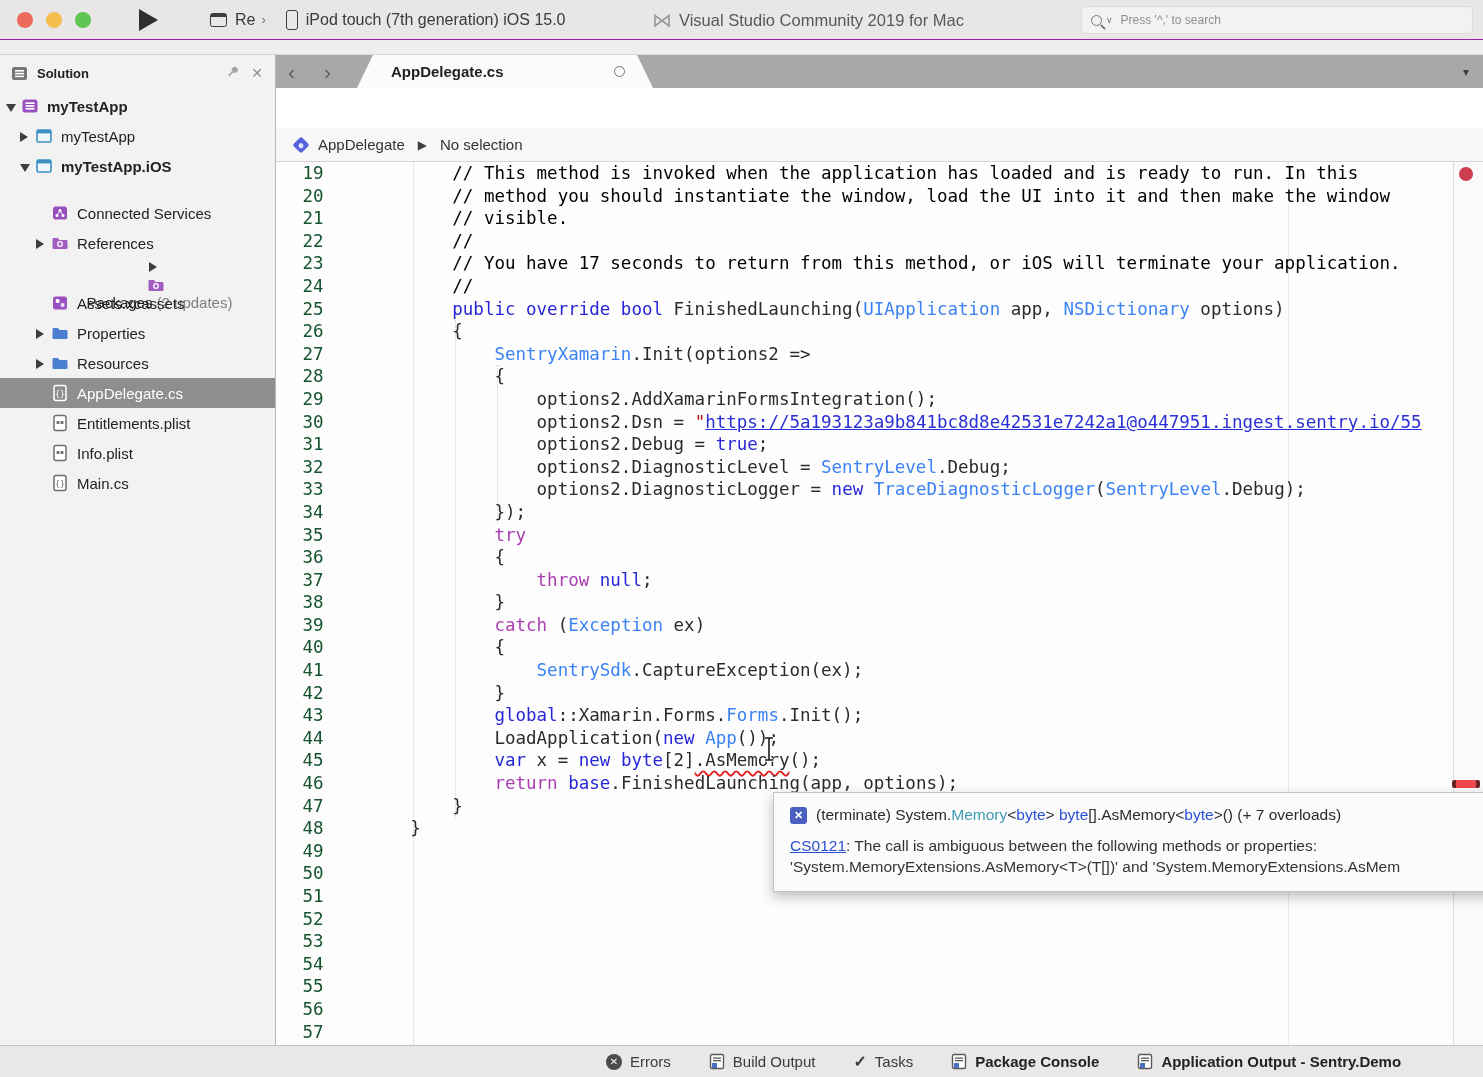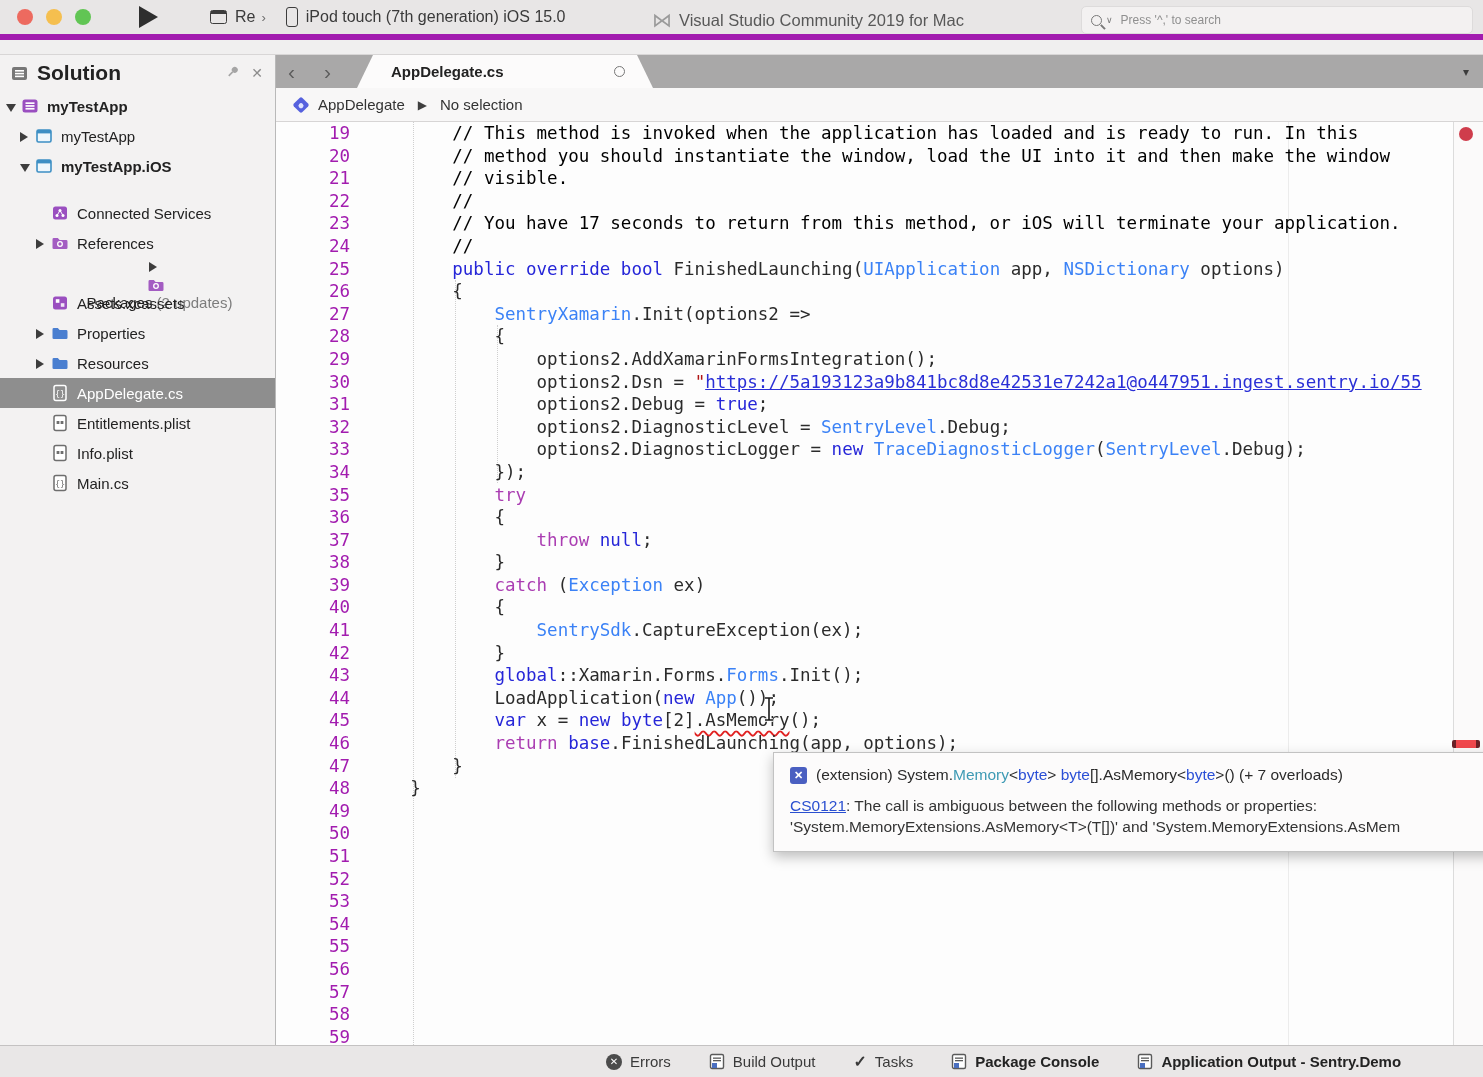--- a/index.html
+++ b/index.html
@@ -1,20 +1,20 @@
 <!DOCTYPE html>
 <html><head>
 <meta charset="utf-8">
 <style>
   * { margin:0; padding:0; box-sizing:border-box; }
   html,body { width:1483px; height:1077px; overflow:hidden; }
   body { font-family:"Liberation Sans", sans-serif; background:#fff; position:relative; color:#2b2b2b; }
 
   
-  .toolbar { height:40px; background:#e8e6e6; border-bottom:6px solid #a21caf; display:flex; align-items:center; position:relative; }
+  .toolbar { height:40px; background:#e8e6e6; border-bottom:1px solid #a21caf; display:flex; align-items:center; position:relative; }
   .traffic { display:flex; gap:13px; padding-left:17px; }
   .tl { width:16px; height:16px; border-radius:50%; }
   .run-btn { margin-left:48px; width:0; height:0; border-left:19px solid #2e2e2e; border-top:11px solid transparent; border-bottom:11px solid transparent; cursor:pointer; }
   .chip { display:flex; align-items:center; gap:8px; color:#3a3a3a; font-size:16px; }
   .config-chip { margin-left:52px; }
   .win-ico { width:17px; height:14px; border:1.7px solid #3c3c3c; border-radius:2.5px; position:relative; }
   .win-ico::before { content:""; position:absolute; left:0; right:0; top:0; height:3px; background:#3c3c3c; }
   .chev { color:#6f6f6f; font-size:13px; margin-left:-2px; }
   .device-chip { margin-left:20px; }
   .phone-ico { width:12px; height:20px; border:1.7px solid #3c3c3c; border-radius:3px; }
@@ -28,21 +28,21 @@
   .search-box input::placeholder { color:#8f8f8f; }
 
   .subtoolbar { height:15px; background:#f0efef; border-bottom:1px solid #d8d6d6; }
 
   
   .main { display:flex; height:990px; }
 
   
   .sidebar { width:276px; background:#f3f2f2; border-right:1px solid #b9b9b9; flex:none; display:flex; flex-direction:column; }
   .sb-header { height:36px; display:flex; align-items:center; padding:0 10px; gap:8px; }
-  .sb-title { font-weight:bold; font-size:21px; color:#222; flex:1; }
+  .sb-title { font-weight:bold; font-size:13px; color:#222; flex:1; }
   .pin-ico { width:16px; height:16px; transform:rotate(45deg); opacity:.75; }
   .x-ico { color:#8c8c8c; font-size:14px; cursor:pointer; padding:0 2px; }
   .tree-row { height:30px; display:flex; align-items:center; font-size:15px; color:#222; cursor:default; }
   .tree-row.selected { background:#8e8e8e; color:#fff; }
   .tree-row .lbl { margin-left:8px; white-space:nowrap; }
   .tree-row .sfx { color:#7d7d7d; }
   .tree-row.bold .lbl { font-weight:bold; }
   .exp { width:14px; flex:none; display:inline-block; }
   .exp.right::before { content:""; display:inline-block; border-left:8px solid #3d3d3d; border-top:5px solid transparent; border-bottom:5px solid transparent; }
   .exp.down::before { content:""; display:inline-block; border-top:8px solid #3d3d3d; border-left:5px solid transparent; border-right:5px solid transparent; }
@@ -51,31 +51,31 @@
   
   .editor-col { flex:1; display:flex; flex-direction:column; position:relative; min-width:0; }
   .tabbar { height:33px; background:#a9a8a8; position:relative; flex:none; }
   .nav-chev { position:absolute; top:0; height:33px; display:flex; align-items:center; color:#5c5c5c; font-size:21px; cursor:pointer; }
   .nav-back { left:12px; } .nav-fwd { left:48px; }
   .tab { position:absolute; left:81px; top:0; width:296px; height:33px; background:#fcfbfb; clip-path:polygon(16px 0, calc(100% - 16px) 0, 100% 100%, 0 100%); display:flex; align-items:center; padding:0 28px 0 34px; cursor:pointer; }
   .tab-label { font-size:15px; font-weight:bold; color:#222; flex:1; }
   .mod-dot { width:11px; height:11px; border:1.6px solid #767676; border-radius:50%; }
   .tab-caret { position:absolute; right:14px; top:0; height:33px; display:flex; align-items:center; color:#3c3c3c; font-size:12px; cursor:pointer; }
 
-  .breadcrumb { height:34px; background:#f8f7f7; border-bottom:1px solid #d7d5d5; display:flex; align-items:center; padding-left:19px; font-size:15px; color:#333; flex:none; }
+  .breadcrumb { height:34px; background:#f8f7f7; border-bottom:1px solid #d7d5d5; display:flex; align-items:center; padding-left:19px; font-size:15px; color:#333; flex:none;margin-top:40px; }
   .bc-ico { width:12px; height:12px; background:#5661de; transform:rotate(45deg); border-radius:2px; margin-right:11px; position:relative; }
   .bc-ico::after { content:""; position:absolute; inset:3.5px; border-radius:50%; background:#dfe3ff; }
   .bc-sep { color:#3f3f3f; font-size:12px; margin:0 13px; }
 
   
   .code-wrap { flex:1; position:relative; background:#fdfdfd; overflow:hidden; font-family:"DejaVu Sans Mono", monospace; font-size:17.5px; }
   .ruler { position:absolute; left:1012px; top:0; bottom:0; width:1px; background:#ececec; }
   .guide { position:absolute; width:1px; border-left:1px dotted #cfcfcf; }
   .code-line { display:flex; height:22.6px; line-height:22.6px; white-space:pre; }
-  .ln { width:74px; text-align:right; color:#a21caf; flex:none; user-select:none; }
+  .ln { width:74px; text-align:center; color:#14532d; flex:none; user-select:none; }
   .ct { padding-left:18px; }
   .com { color:#000000; }
   .kw  { color:#2626d8; }
   .pkw { color:#aa3db2; }
   .typ { color:#3b82f6; }
   .pln { color:#2b2b2b; }
   .str { color:#b01414; }
   .lnk { color:#2a2fd6; text-decoration:underline; }
   .errtok { color:#2b2b2b; text-decoration:underline wavy #e02020; text-decoration-thickness:1.5px; text-underline-offset:4px; }
 
@@ -360,21 +360,21 @@
           <div class="code-line"><span class="ln">59</span><span class="ct"></span></div>
         </div>
 
       <div class="scroll-strip"></div>
       <div class="err-dot"></div>
       <div class="err-bar"></div>
 
       <div class="tooltip">
         <div class="tt-sig">
           <span class="tt-ext-ico">✕</span>
-          <span id="tt-sig"><span class="pln">(extension) System.</span><span class="typ">Memory</span><span class="pln">&lt;</span><span class="kw">byte</span><span class="pln">&gt; </span><span class="kw">byte</span><span class="pln">[].AsMemory&lt;</span><span class="kw">byte</span><span class="pln">&gt;() (+ 7 overloads)</span></span>
+          <span id="tt-sig"><span class="pln">(terminate) System.</span><span class="typ">Memory</span><span class="pln">&lt;</span><span class="kw">byte</span><span class="pln">&gt; </span><span class="kw">byte</span><span class="pln">[].AsMemory&lt;</span><span class="kw">byte</span><span class="pln">&gt;() (+ 7 overloads)</span></span>
         </div>
         <div class="tt-err">
           <span class="tt-link">CS0121</span><span>: The call is ambiguous between the following methods or properties:</span><br>
           <span>'System.MemoryExtensions.AsMemory&lt;T&gt;(T[])' and 'System.MemoryExtensions.AsMem</span>
         </div>
       </div>
 
       <svg class="ibeam" width="14" height="26">
         <g stroke="#fff" stroke-width="3.5" fill="none">
             <path d="M3 2 H11 M7 2 V24 M3 24 H11"></path>

